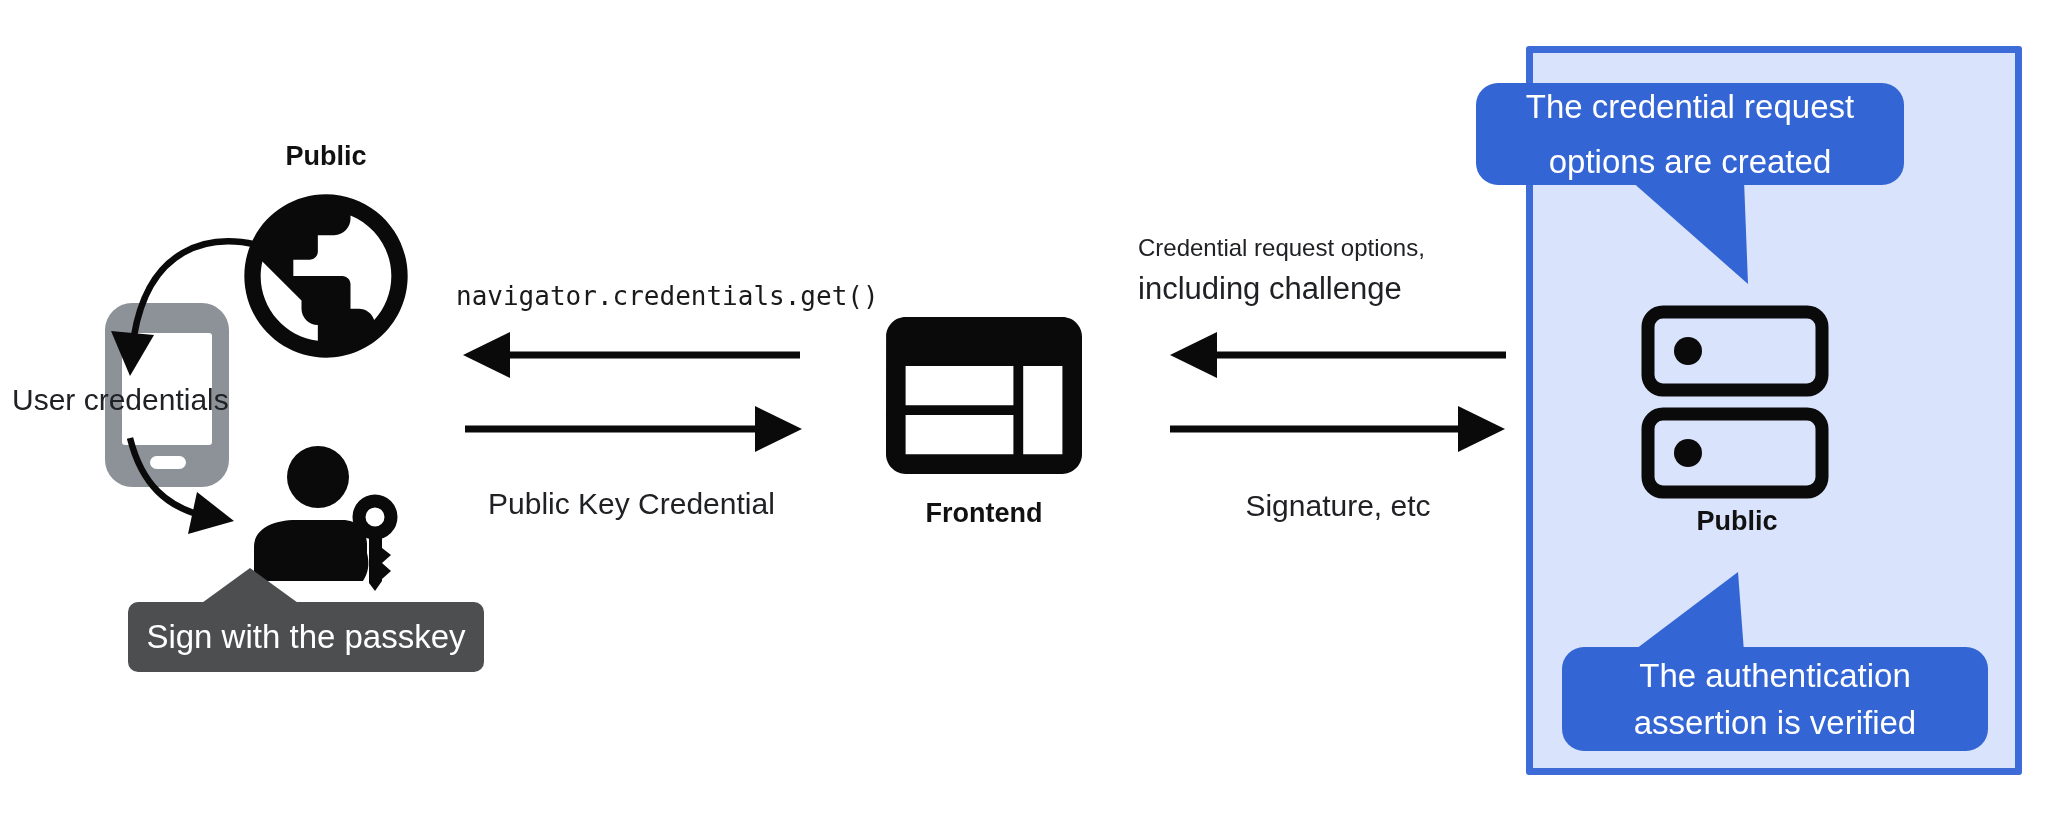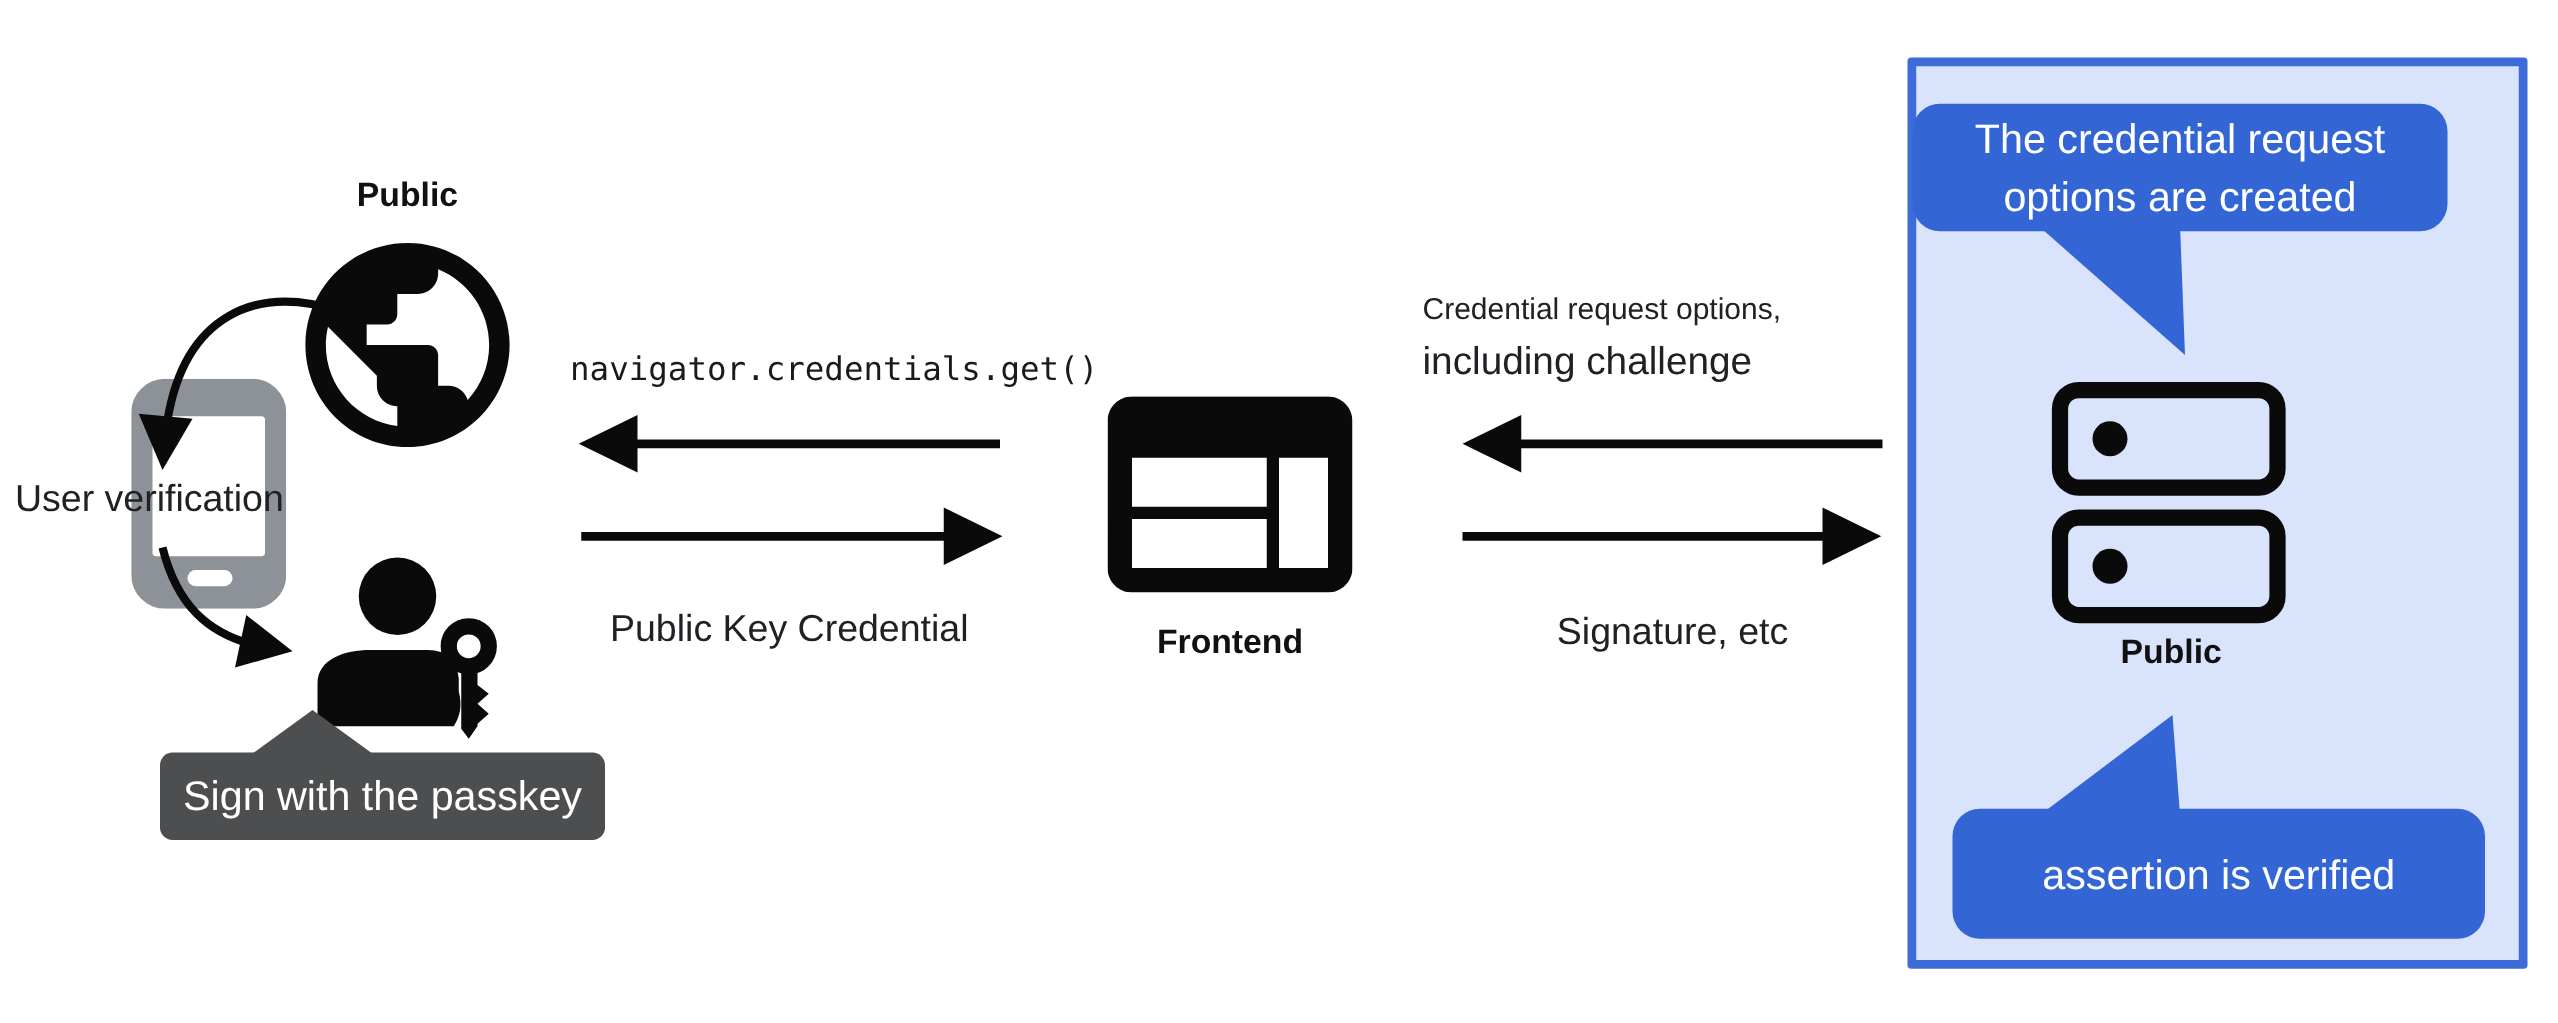--- a/index.html
+++ b/index.html
@@ -51,21 +51,21 @@
   <div class="label" style="left:226px;top:141px;width:200px;">Public</div>
   <svg class="abs" style="left:228px;top:178px;" width="196" height="196" viewBox="0 0 24 24">
     <path class="ink" d="M12 2C6.48 2 2 6.48 2 12s4.48 10 10 10 10-4.48 10-10S17.52 2 12 2zm-1 17.93c-3.95-.49-7-3.85-7-7.93 0-.62.08-1.21.21-1.79L9 15v1c0 1.1.9 2 2 2v1.93zm6.9-2.54c-.26-.81-1-1.39-1.9-1.39h-1v-3c0-.55-.45-1-1-1H8v-2h2c.55 0 1-.45 1-1V7h2c1.1 0 2-.9 2-2v-.41c2.93 1.19 5 4.06 5 7.41 0 2.08-.8 3.97-2.1 5.39z"></path>
   </svg>
 
   <svg class="abs" style="left:105px;top:303px;" width="124" height="184" viewBox="0 0 124 184">
     <rect class="phonebody" x="0" y="0" width="124" height="184" rx="27"></rect>
     <rect class="white" x="17" y="30" width="90" height="112" rx="3"></rect>
     <rect class="white" x="45" y="153" width="36" height="13" rx="6.5"></rect>
   </svg>
-  <div class="txt" style="left:12px;top:383px;">User verification</div>
+  <div class="txt" style="left:12px;top:383px;">User credentials</div>
 
   <svg class="abs" style="left:246px;top:443px;" width="145" height="140" viewBox="0 0 145 140">
     <circle class="ink" cx="72" cy="34" r="31"></circle>
     <path class="ink" d="M8 138 L8 104 C8 84 30 77 50 77 L96 77 C112 77 120 86 121 100 L121 110 C124 122 122 130 117 138 Z"></path>
   </svg>
   <svg class="abs" style="left:349px;top:492px;" width="54" height="100" viewBox="0 0 54 100">
     <circle class="key-ring" cx="26" cy="25" r="16"></circle>
     <path class="ink" d="M20 41 L33 41 L33 56 L42 63 L33 71 L42 79 L33 87 L33 89 L26 99 L20 91 Z"></path>
   </svg>
 
@@ -89,25 +89,26 @@
   <div class="txt" style="left:1170px;top:489px;width:336px;text-align:center;">Signature, etc</div>
 
   <svg class="abs" style="left:1640px;top:304px;" width="190" height="200" viewBox="0 0 190 200">
     <rect class="srv-box" x="8" y="8" width="174" height="78" rx="15"></rect>
     <circle class="ink" cx="48" cy="47" r="14"></circle>
     <rect class="srv-box" x="8" y="110" width="174" height="78" rx="15"></rect>
     <circle class="ink" cx="48" cy="149" r="14"></circle>
   </svg>
   <div class="label" style="left:1637px;top:506px;width:200px;">Public</div>
 
-  <div class="bubble" style="left:1530px;top:83px;width:428px;height:102px;">
+  <div class="bubble" style="left:1476px;top:83px;width:428px;height:102px;justify-content:space-between;">
     <span>The credential request</span>
     <span>options are created</span>
   </div>
   <div class="bubble" style="left:1562px;top:647px;width:426px;height:104px;">
+    <span>The authentication</span>
     <span>assertion is verified</span>
   </div>
 
   <svg class="overlay" width="2046" height="818" viewBox="0 0 2046 818">
 
     <g>
       <line class="arrow-line" x1="800" y1="355" x2="505" y2="355"></line>
       <polygon class="ink" points="463,355 510,332 510,378"></polygon>
     </g>
 

